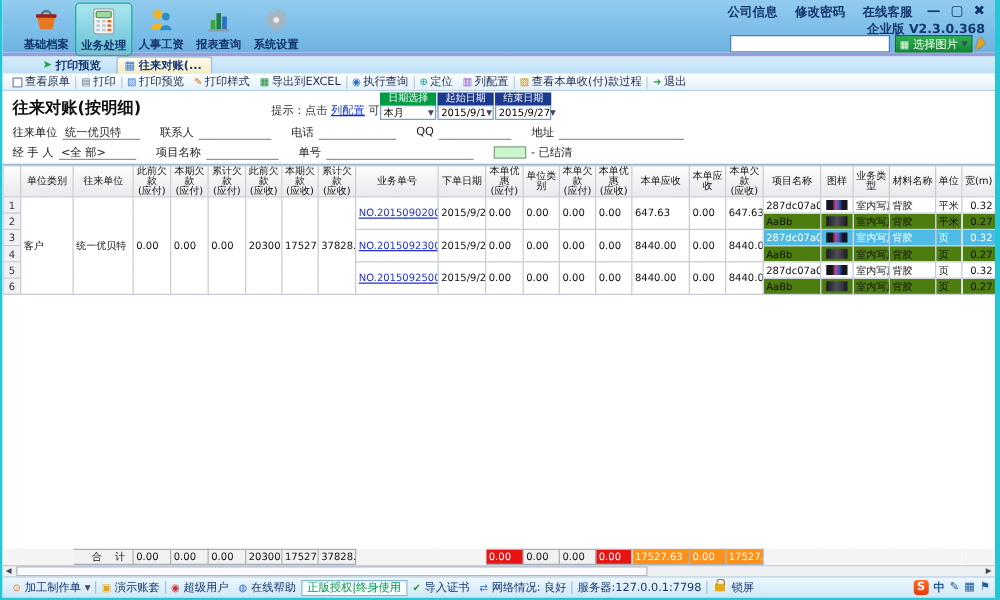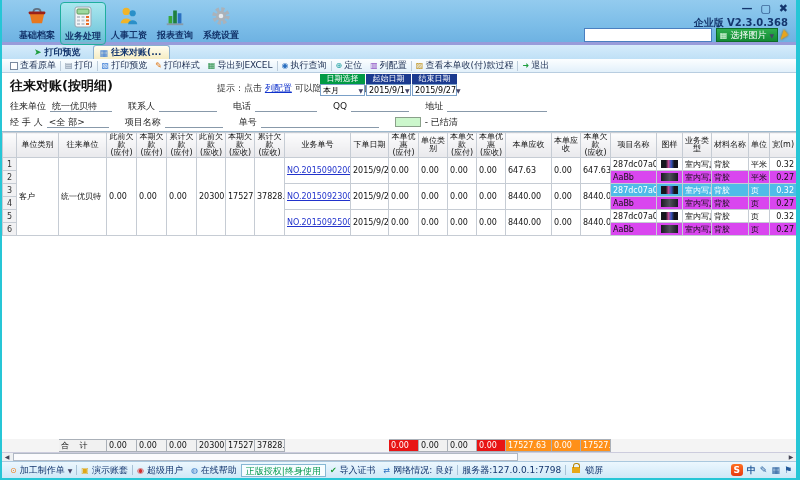--- a/index.html
+++ b/index.html
@@ -38,21 +38,21 @@
   .tsep { width:1px; height:10px; background:#bcccda; }
   .tico { font-size:8px; line-height:8px; }
   .cb { width:8px; height:8px; background:#fff; border:1px solid #7a8aa0; display:inline-block; }
   .ic-print{color:#6a7a90}.ic-preview{color:#3a7bd5}.ic-style{color:#e07818}.ic-excel{color:#1f8a3e}
   .ic-query{color:#2a6fc0}.ic-locate{color:#0f9a9a}.ic-colcfg{color:#8a4ac0}.ic-process{color:#c09018}.ic-exit{color:#1f9e3e}
   
   .titlerow { height:23px; background:#fff; position:relative; }
   .rpt-title { position:absolute; left:8px; top:4px; font-size:13px; font-weight:bold; color:#101010; }
   .rpt-hint { position:absolute; left:215px; top:9px; font-size:9px; color:#333; }
   .rpt-hint a { color:#1133cc; text-decoration:underline; cursor:pointer; }
-  .datepanel { position:absolute; left:302px; top:1px; display:flex;margin-left:16px; }
+  .datepanel { position:absolute; left:302px; top:1px; display:flex; }
   .dcol { width:45px; margin-right:1px; }
   .dhead { height:10px; font-size:8px; color:#fff; text-align:center; line-height:10px; }
   .dhead.green { background:#019a44; }
   .dhead.blue { background:#1b3a8f; }
   .dval { height:12px; border:1px solid #7aa0c8; background:#fff; font-size:8px; display:flex; align-items:center; justify-content:space-between; padding:0 1px 0 2px; }
   .dval .car { font-size:6px; color:#446; }
   
   .filters { height:36px; background:#fff; border-bottom:1px solid #9db8cc; font-size:9px; color:#222; padding:2px 0 0 8px; }
   .frow { height:16px; display:flex; align-items:center; }
   .flabel { margin-right:4px; white-space:nowrap; }
@@ -62,33 +62,33 @@
   .radio.on::after { content:""; position:absolute; left:2px; top:2px; width:4px; height:4px; background:#222; border-radius:50%; }
   .swatch { width:26px; height:10px; background:#ccf7cc; border:1px solid #8aa08a; margin-right:4px; }
   
   .gridarea { height:320px; position:relative; background:#fff; overflow:hidden; }
   table.grid { border-collapse:collapse; table-layout:fixed; width:794px; }
   .grid th, .grid td { border:1px solid #c6ccd4; overflow:hidden; white-space:nowrap; }
   .grid th { background:linear-gradient(180deg,#fcfcfd,#e9e9ec); font-size:8px; font-weight:normal; color:#111; height:17px; line-height:8px; white-space:pre-line; text-align:center; }
   .grid td { height:13px; font-size:8px; color:#111; padding:0 2px; }
   td.rn { background:#f1f1f3; text-align:center; color:#333; padding:0; }
   td.item {}
-  tr.settled td.item { background:#d946ef; }
+  tr.settled td.item { background:#4d7c0f; }
   tr.selected td.item { background:#4fbce8; color:#fff; }
   a.olink { color:#2233cc; text-decoration:underline; font-size:8px; cursor:pointer; }
   .thumb { width:17px; height:8px; margin:0 auto; background:linear-gradient(90deg,#15151d 28%,#c04890 44%,#3858c0 60%,#15151d 78%); }
   .thumb.b { background:linear-gradient(90deg,#1a1a22,#50505a 50%,#1a1a22); }
   td.w-right { text-align:right; }
   
   .totals { position:absolute; left:0; bottom:0; }
   .totals td { height:12px; font-size:8px; padding:0 2px; border:1px solid #aab0b8; background:#f1f1f1; overflow:hidden; white-space:nowrap; }
   .totals td.plain { background:#f4f4f4; border-color:#f4f4f4; }
   .totals td.red { background:#e81414; color:#fff; }
   .totals td.orange { background:#ff9018; color:#fff; }
-  .totals td.lbl { text-align:left; letter-spacing:4px; }
+  .totals td.lbl { text-align:right; letter-spacing:4px; }
   
   .hscroll { height:9px; background:#eef0f2; border-top:1px solid #ccd; position:relative; }
   .harrow { position:absolute; top:0; width:10px; height:8px; font-size:6px; line-height:8px; text-align:center; color:#445; }
   .harrow.left { left:0; } .harrow.right { right:0; }
   .hthumb { position:absolute; left:11px; top:0; width:505px; height:8px; background:#fbfbfd; border:1px solid #b0b8c4; }
   
   .statusbar { height:17px; background:linear-gradient(180deg,#ecf7fe,#cfe8f7); border-top:1px solid #aac8de; display:flex; align-items:center; font-size:9px; color:#14366e; padding:0 4px; white-space:nowrap; }
   .sitem { display:flex; align-items:center; gap:3px; padding:0 4px; }
   .ssep { width:1px; height:10px; background:#a8c2d6; }
   .sico { font-size:8px; }
@@ -163,20 +163,25 @@
         <svg width="22" height="22" viewBox="0 0 24 24">
             <circle cx="12" cy="12" r="7" fill="none" stroke="#aab2ba" stroke-width="5" stroke-dasharray="3.2 2.2"></circle>
             <circle cx="12" cy="12" r="5.5" fill="#aab2ba"></circle>
             <circle cx="12" cy="12" r="2.5" fill="#e8ecf0"></circle>
           </svg>
       </div>
       <div class="nav-label">系统设置</div>
     </div>
   </div>
 
+  <div class="tmenu">
+    <span>公司信息</span>
+    <span>修改密码</span>
+    <span>在线客服</span>
+  </div>
   <div class="winbtns">
     <span>—</span>
     <span>▢</span>
     <span>✖</span>
   </div>
   <div class="edition">企业版 V2.3.0.368</div>
   <div class="pickwrap">
     <div class="pickinput"></div>
     <div class="pickbtn">
       <span class="mini">▦</span>

